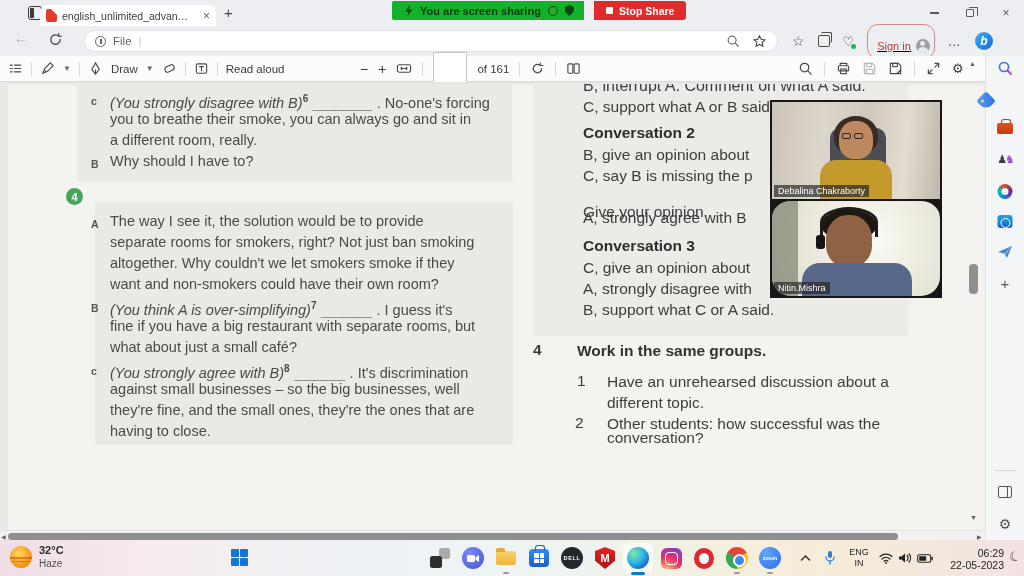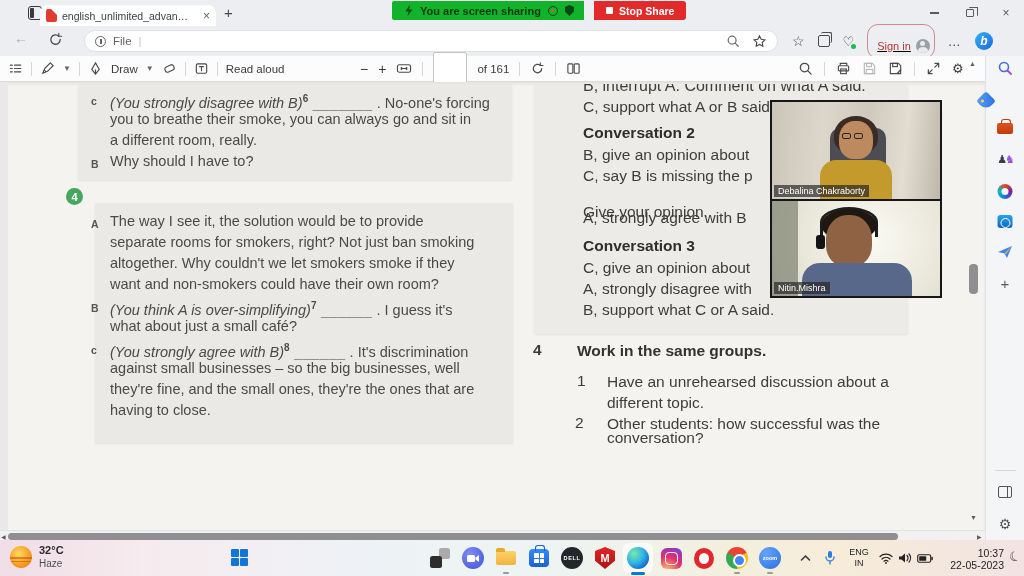--- a/index.html
+++ b/index.html
@@ -92,21 +92,21 @@
   .rtext{position:absolute;left:583px;font-size:15.5px;line-height:20px;color:#3d3d3c;white-space:nowrap;}
   .rhead{font-weight:700;color:#2e2e2d;}
   .clipwrap{position:absolute;left:583px;top:2px;height:13px;overflow:hidden;}
   .clipwrap .rtext-in{margin-top:-7px;font-size:16px;color:#3d3d3c;white-space:nowrap;}
   .rnum{position:absolute;font-size:15.5px;font-weight:700;color:#3b3b3a;}
   .rtask{font-weight:600;color:#333332;}
 
   
   .videos{position:absolute;left:770px;top:18px;width:172px;z-index:20;border:2px solid #161616;background:#161616;}
   .vframe{position:relative;width:168px;height:97px;overflow:hidden;}
-  .vframe+.vframe{border-top:2px solid #161616;}
+  .vframe+.vframe{border-top:2px solid #161616;border-radius:19px;}
   .vf1{background:linear-gradient(95deg,#cbc4b8,#ddd7cb 30%,#cfc8bc 55%,#e3ddd1 78%,#beb8ac);}
   .vf2{background:radial-gradient(circle at 60% 40%,#fbfaf3,#e9e7da 60%,#d8d6c8);}
   .vf2:before{content:"";position:absolute;left:0;top:0;width:26px;height:100%;background:#7e8270;opacity:.7;}
   .chair{position:absolute;left:58px;top:26px;width:56px;height:60px;background:#4c4c55;border-radius:10px;}
   .person{position:absolute;}
   .head{position:absolute;border-radius:46% 46% 42% 42%;}
   .hair{position:absolute;border-radius:50% 50% 40% 40%;}
   .glasses{position:absolute;display:flex;gap:3px;}
   .glasses i{width:9px;height:6px;border:1.4px solid #2b2118;border-radius:2px;}
   .torso{position:absolute;border-radius:14px 14px 0 0;}
@@ -349,20 +349,21 @@
     </div>
 
     <div class="badge4">4</div>
 
     <div class="book-left bl2">
       <div class="ln"><span class="lbl">A</span><span>The way I see it, the solution would be to provide</span></div>
       <div class="ln"><span>separate rooms for smokers, right? Not just ban smoking</span></div>
       <div class="ln"><span>altogether. Why couldn't we let smokers smoke if they</span></div>
       <div class="ln"><span>want and non-smokers could have their own room?</span></div>
       <div class="ln"><span class="lbl">B</span><span class="it">(You think A is over-simplifying)</span><span class="sup">7</span><span class="blank"> ______</span><span> . I guess it's</span></div>
+      <div class="ln"><span>fine if you have a big restaurant with separate rooms, but</span></div>
       <div class="ln"><span>what about just a small café?</span></div>
       <div class="ln"><span class="lbl">c</span><span class="it">(You strongly agree with B)</span><span class="sup">8</span><span class="blank"> ______</span><span> . It's discrimination</span></div>
       <div class="ln"><span>against small businesses – so the big businesses, well</span></div>
       <div class="ln"><span>they're fine, and the small ones, they're the ones that are</span></div>
       <div class="ln"><span>having to close.</span></div>
     </div>
 
     <div class="clipwrap">
         <div class="rtext-in">B, interrupt A. Comment on what A said.</div>
       </div>
@@ -540,19 +541,19 @@
     <svg class="trayicon" style="left:898px;top:12px;position:absolute" width="14" height="12" viewBox="0 0 14 12" fill="none" stroke="#222" stroke-width="1.2" stroke-linecap="round">
         <path d="M1 4.5h2.5L7 1.5v9L3.5 7.5H1z" fill="#222" stroke="none"></path>
         <path d="M9 3.5a3.5 3.5 0 0 1 0 5M11 2a6 6 0 0 1 0 8"></path>
       </svg>
     <svg class="trayicon" style="left:917px;top:14px;position:absolute" width="16" height="9" viewBox="0 0 16 9" fill="none">
         <rect x=".7" y=".7" width="13" height="7.6" rx="1.5" stroke="#222" stroke-width="1.1"></rect>
         <rect x="2.2" y="2.2" width="7" height="4.6" rx=".5" fill="#222"></rect>
         <rect x="14.3" y="2.8" width="1.5" height="3.4" rx=".7" fill="#222"></rect>
       </svg>
     <div class="clock">
-      <div>10:37</div>
+      <div>06:29</div>
       <div>22-05-2023</div>
     </div>
     <span class="moon">☾</span>
   </div>
 
 </div>
 
 </body></html>

